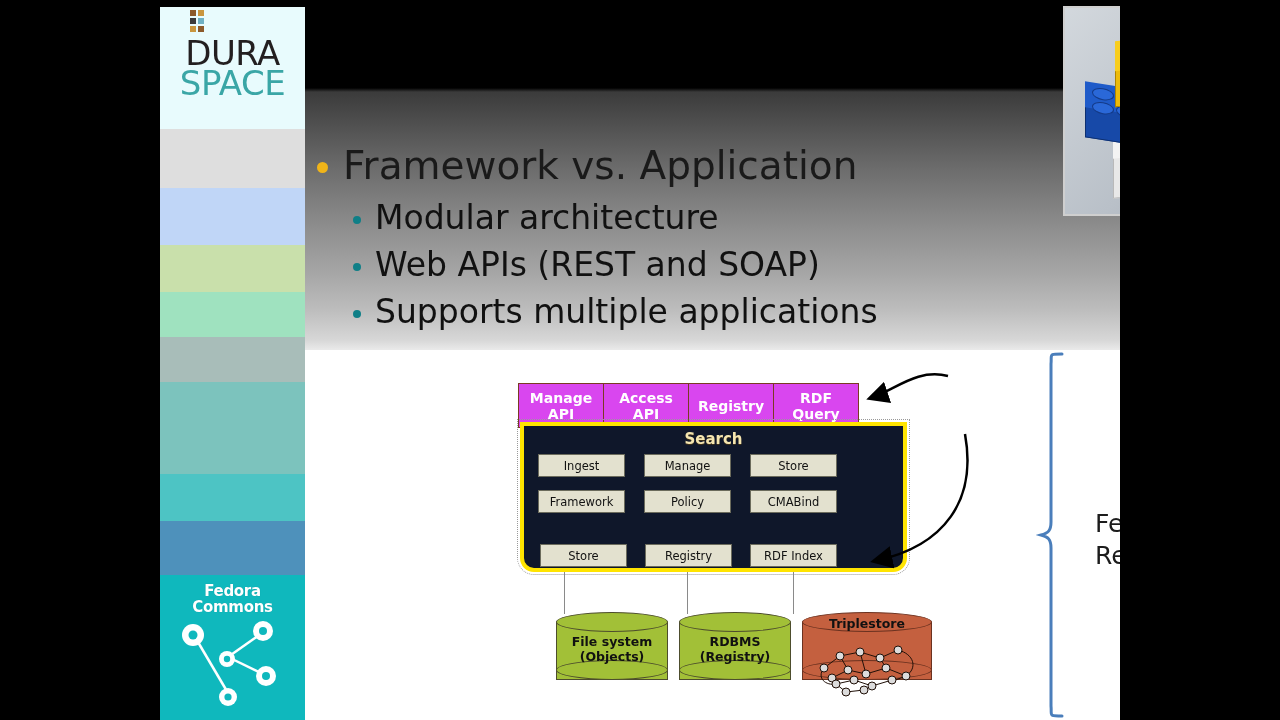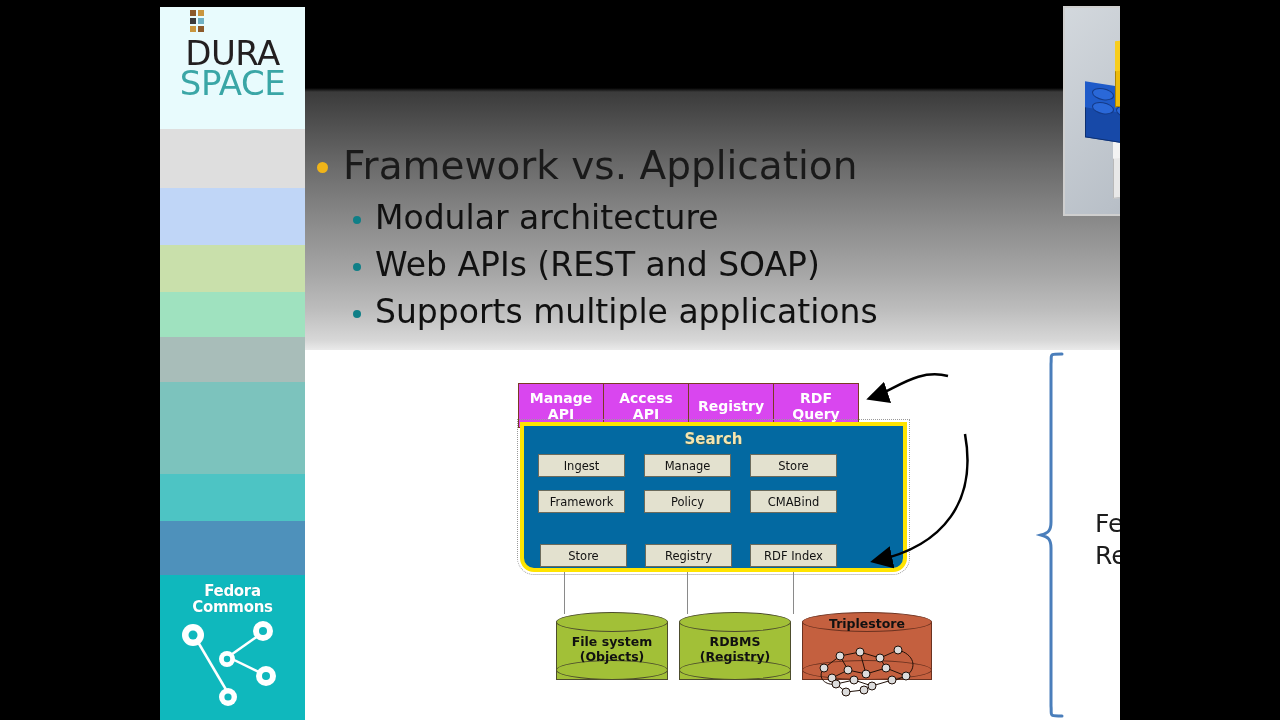--- a/index.html
+++ b/index.html
@@ -108,21 +108,21 @@
   }
   .api-box {
     flex:1; background:#d946ef; color:#fff; font-weight:bold; font-size:14px;
     display:flex; align-items:center; justify-content:center; text-align:center;
     line-height:16px; border-right:1px solid #7a3b23;
   }
   .api-box:last-child { border-right:none; }
 
   #core-box {
     position:absolute; left:215px; top:72px; width:387px; height:150px;
-    background:#0369a1; border:4px solid #ffe400;
+    background:#0f172a; border:4px solid #ffe400;
     border-radius:0 0 14px 14px; outline:1px dotted #999; outline-offset:2px;
   }
   #search-label {
     position:absolute; left:0; top:4px; width:100%;
     text-align:center; color:#f5e6b0; font-weight:bold; font-size:15px;
     text-shadow:0 1px 0 rgba(120,80,0,.45);
   }
   .mod {
     position:absolute; width:87px; height:23px;
     background:#e3e1cf; border:1px solid #6b6b5c;

